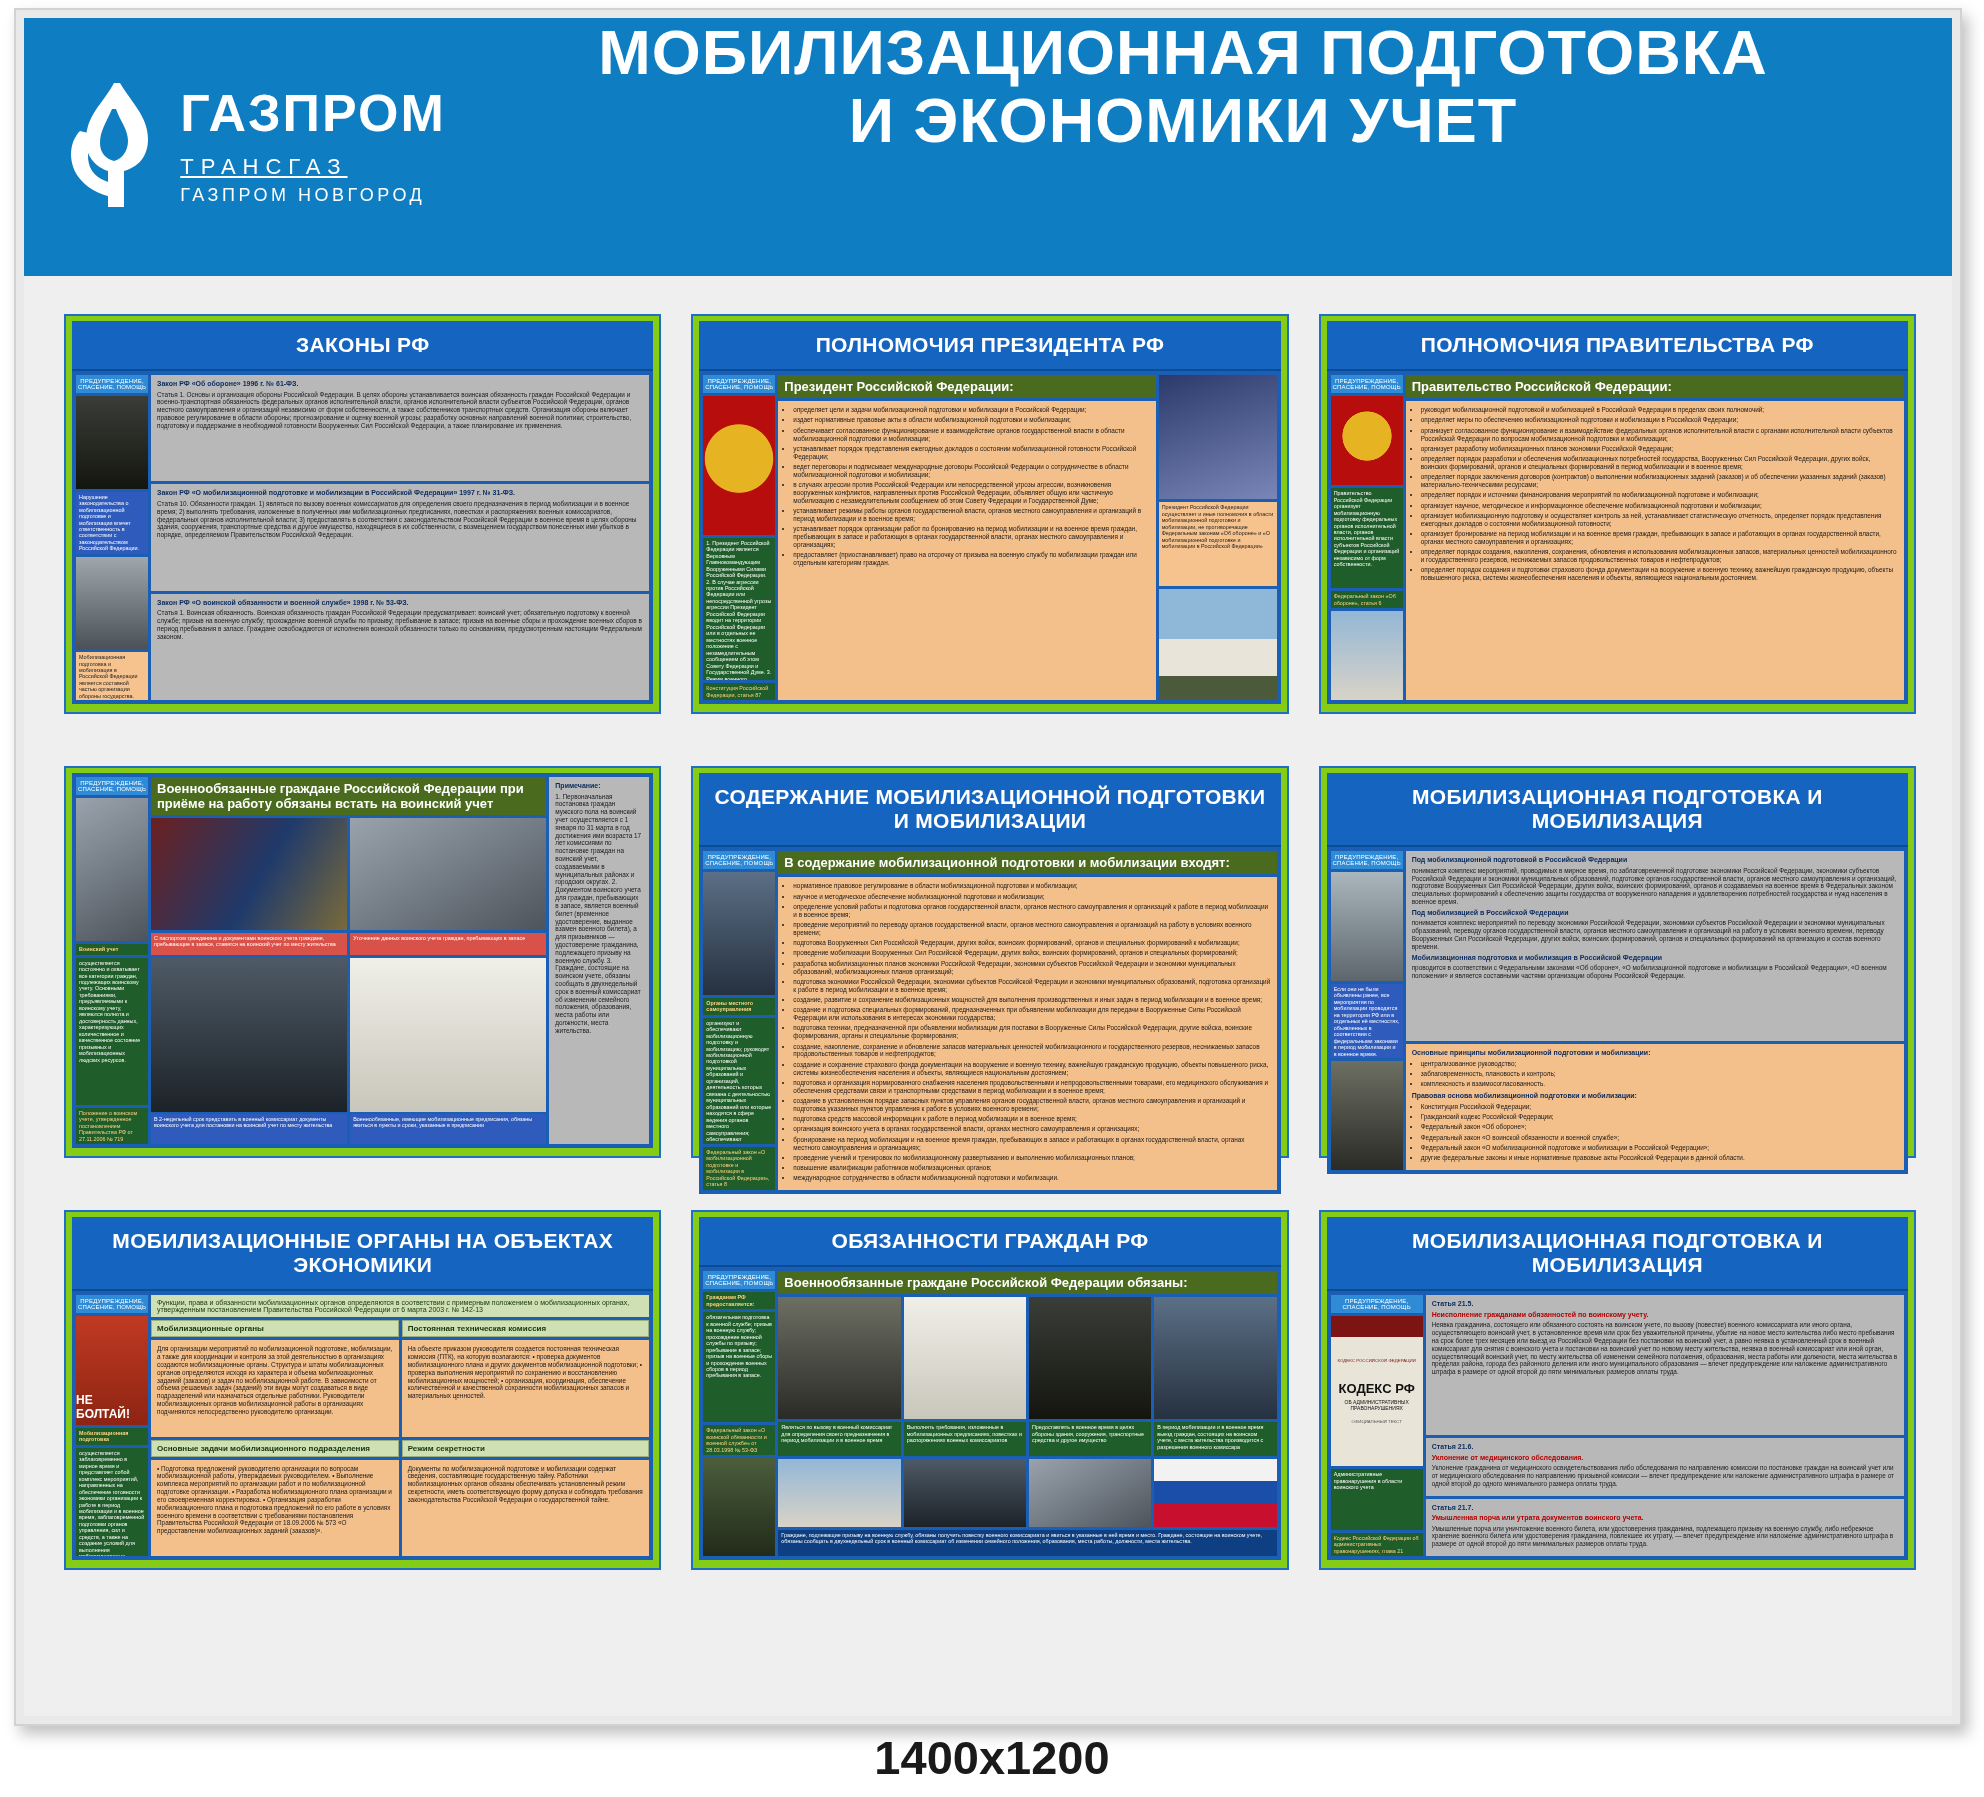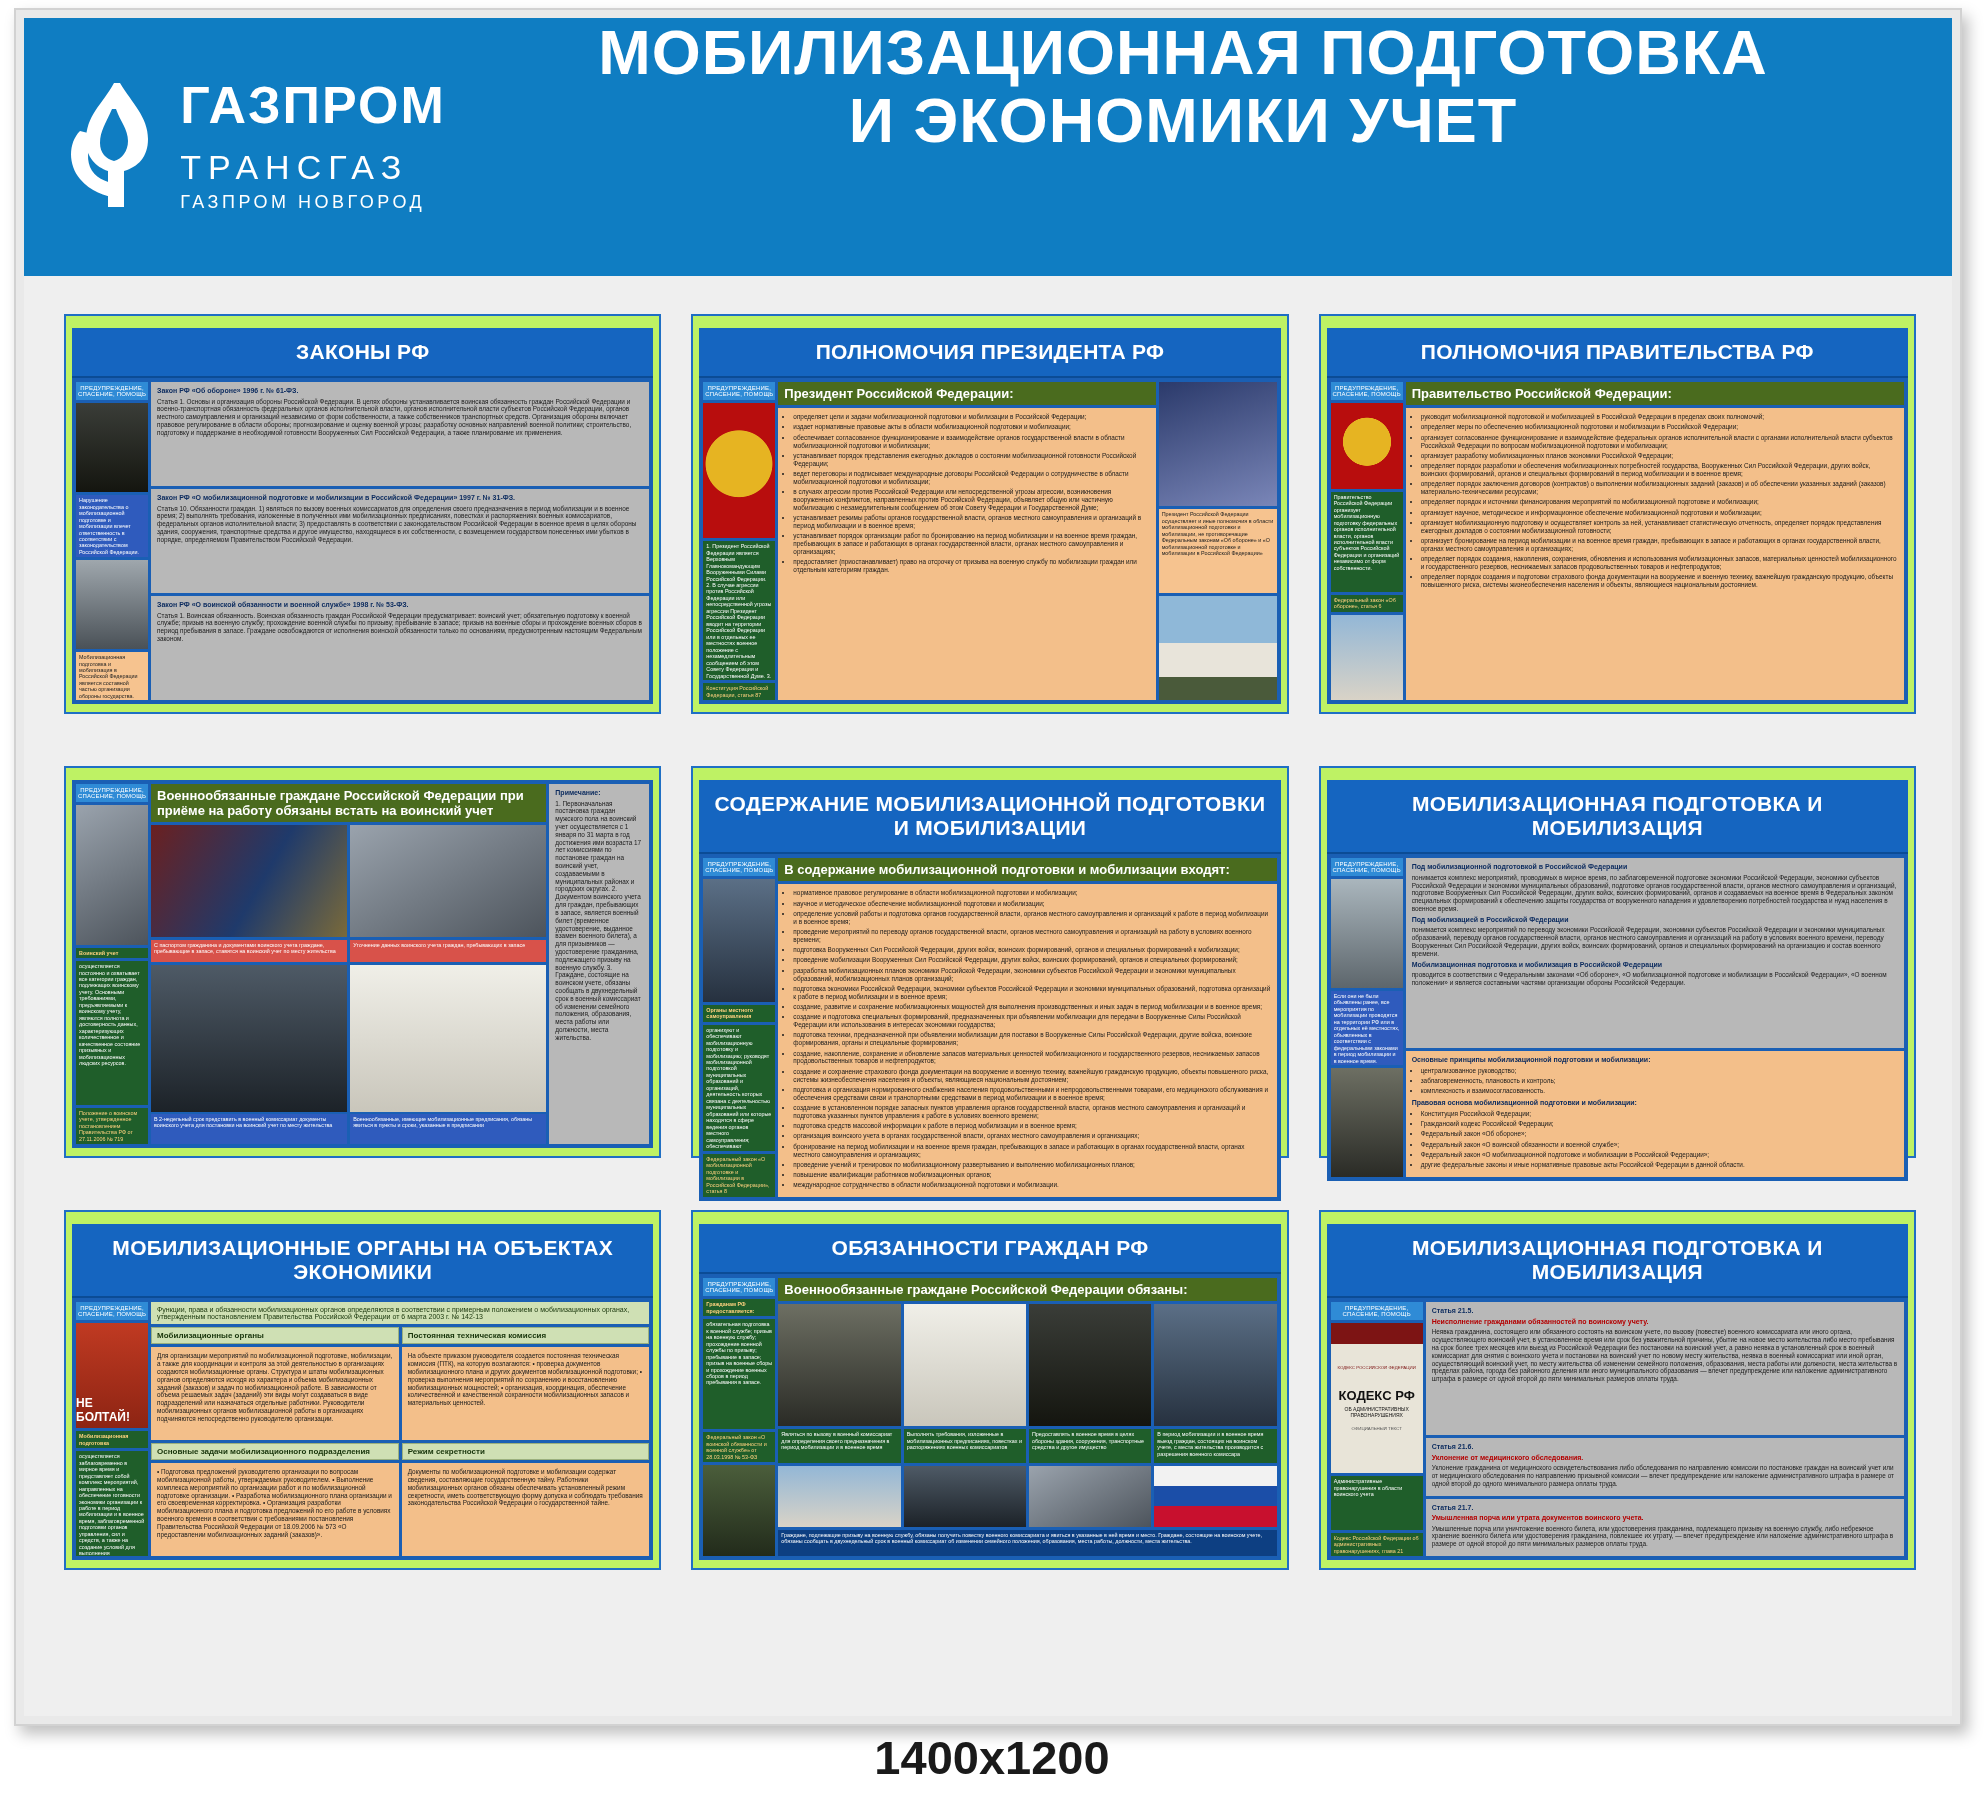--- a/index.html
+++ b/index.html
@@ -45,43 +45,43 @@
     display: flex; align-items: center; gap: 10px;
     padding-left: 30px;
   }
   .flame-wrap { width: 108px; height: 136px; position: relative; }
   .logo-text { color: #ffffff; }
   .logo-text .l1 {
     font-size: 52px; font-weight: bold; letter-spacing: 2px;
     line-height: 1.0;
   }
   .logo-text .l2 {
-    font-size: 34px; letter-spacing: 7px; line-height: 1.3; margin-top: 14px;
+    font-size: 22px; letter-spacing: 7px; line-height: 1.3; margin-top: 14px; text-decoration: underline;
   }
   .logo-text .l3 {
     font-size: 18px; letter-spacing: 3.5px; line-height: 1.3; margin-top: 2px;
   }
   .title-box { flex: 1; text-align: center; padding-right: 40px; }
   .title-box .t1, .title-box .t2 {
     color: #ffffff; font-weight: bold; font-size: 63px;
     line-height: 1.08; letter-spacing: 1px;
   }
   
   .grid {
     position: absolute;
     left: 40px; top: 296px;
     width: 1852px;
     display: grid;
     grid-template-columns: repeat(3, 1fr);
     gap: 52px 30px;
   }
   .panel {
-    background: #bef264;
+    background: #84cc16;
     border: 2px solid #1f6fc4;
-    padding: 12px 6px 8px 6px;
+    padding: 5px 6px 8px 6px;
     display: flex; flex-direction: column;
   }
   .panel-title {
     background: #1565c0;
     color: #ffffff;
     font-weight: bold;
     text-align: center;
     font-size: 21px;
     letter-spacing: .3px;
     padding: 12px 6px;

